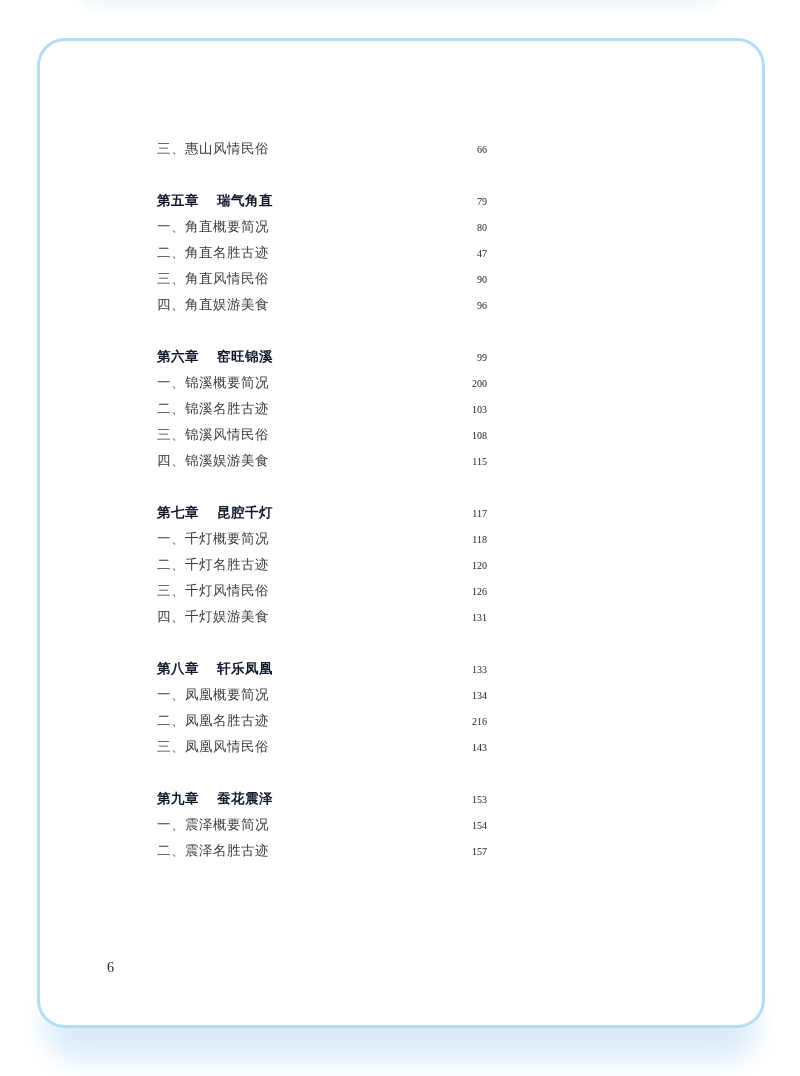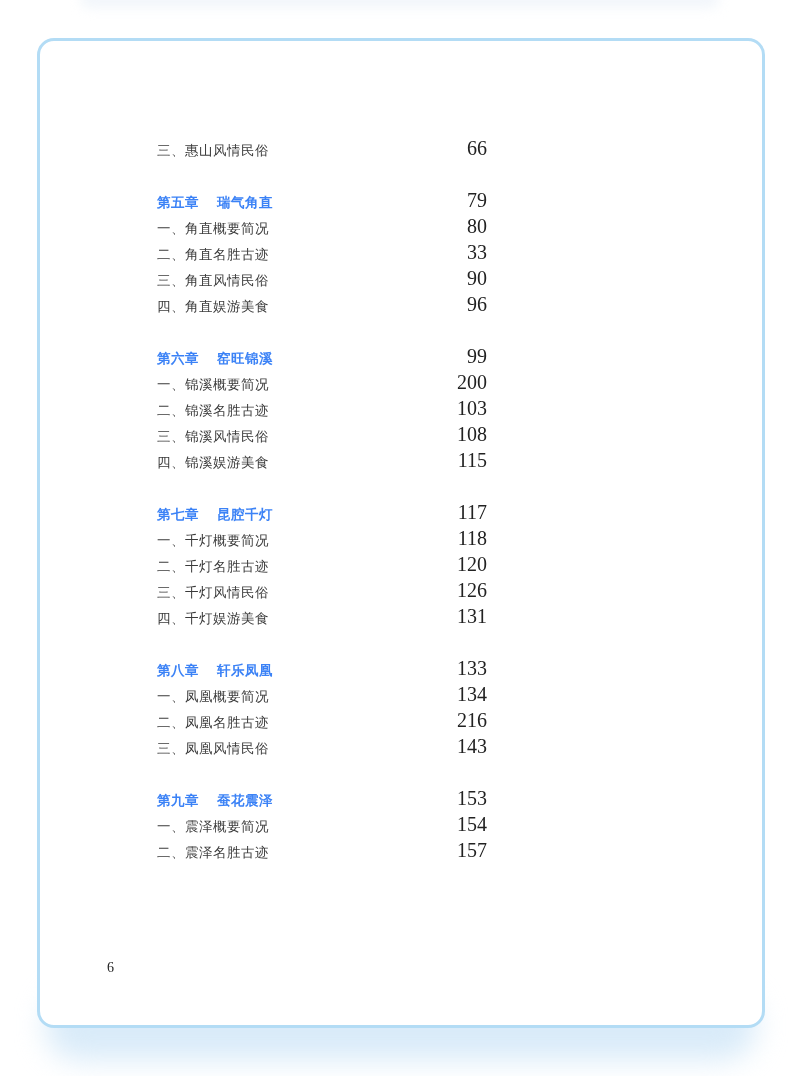--- a/index.html
+++ b/index.html
@@ -34,21 +34,21 @@
       filter: blur(14px);
       border-radius: 40px;
     }
     .card {
       position: absolute;
       left: 37px;
       top: 38px;
       width: 722px;
       height: 984px;
       border: 3px solid #b3dcf5;
-      border-radius: 17px;
+      border-radius: 28px;
       background: #ffffff;
       box-sizing: content-box;
     }
     .toc {
       position: absolute;
       left: 117px;
       top: 94px;
       width: 330px;
     }
     .row {
@@ -61,27 +61,27 @@
       color: #333333;
     }
     .row .label {
       font-family: "DejaVu Sans", "Liberation Sans", sans-serif;
       color: #3a3a3a;
       letter-spacing: 0.5px;
       font-size: 13.5px;
     }
     .row .page {
       font-family: "Liberation Serif", "DejaVu Serif", serif;
-      font-size: 20px;
+      font-size: 10px;
       color: #222222;
     }
     .row.chapter .label {
       font-family: "DejaVu Serif", "Liberation Serif", serif;
       font-weight: bold;
-      color: #3b82f6;
+      color: #0f172a;
     }
     .row.chapter .label .sep {
       display: inline-block;
       width: 18px;
     }
     .gap {
       height: 26px;
     }
     .page-number {
       position: absolute;
@@ -110,21 +110,21 @@
     <div class="row chapter">
       <span class="label"><span>第五章</span><span class="sep"></span><span>瑞气角直</span></span>
       <span class="page">79</span>
     </div>
     <div class="row">
       <span class="label">一、角直概要简况</span>
       <span class="page">80</span>
     </div>
     <div class="row">
       <span class="label">二、角直名胜古迹</span>
-      <span class="page">33</span>
+      <span class="page">47</span>
     </div>
     <div class="row">
       <span class="label">三、角直风情民俗</span>
       <span class="page">90</span>
     </div>
     <div class="row">
       <span class="label">四、角直娱游美食</span>
       <span class="page">96</span>
     </div>
     <div class="gap"></div>

